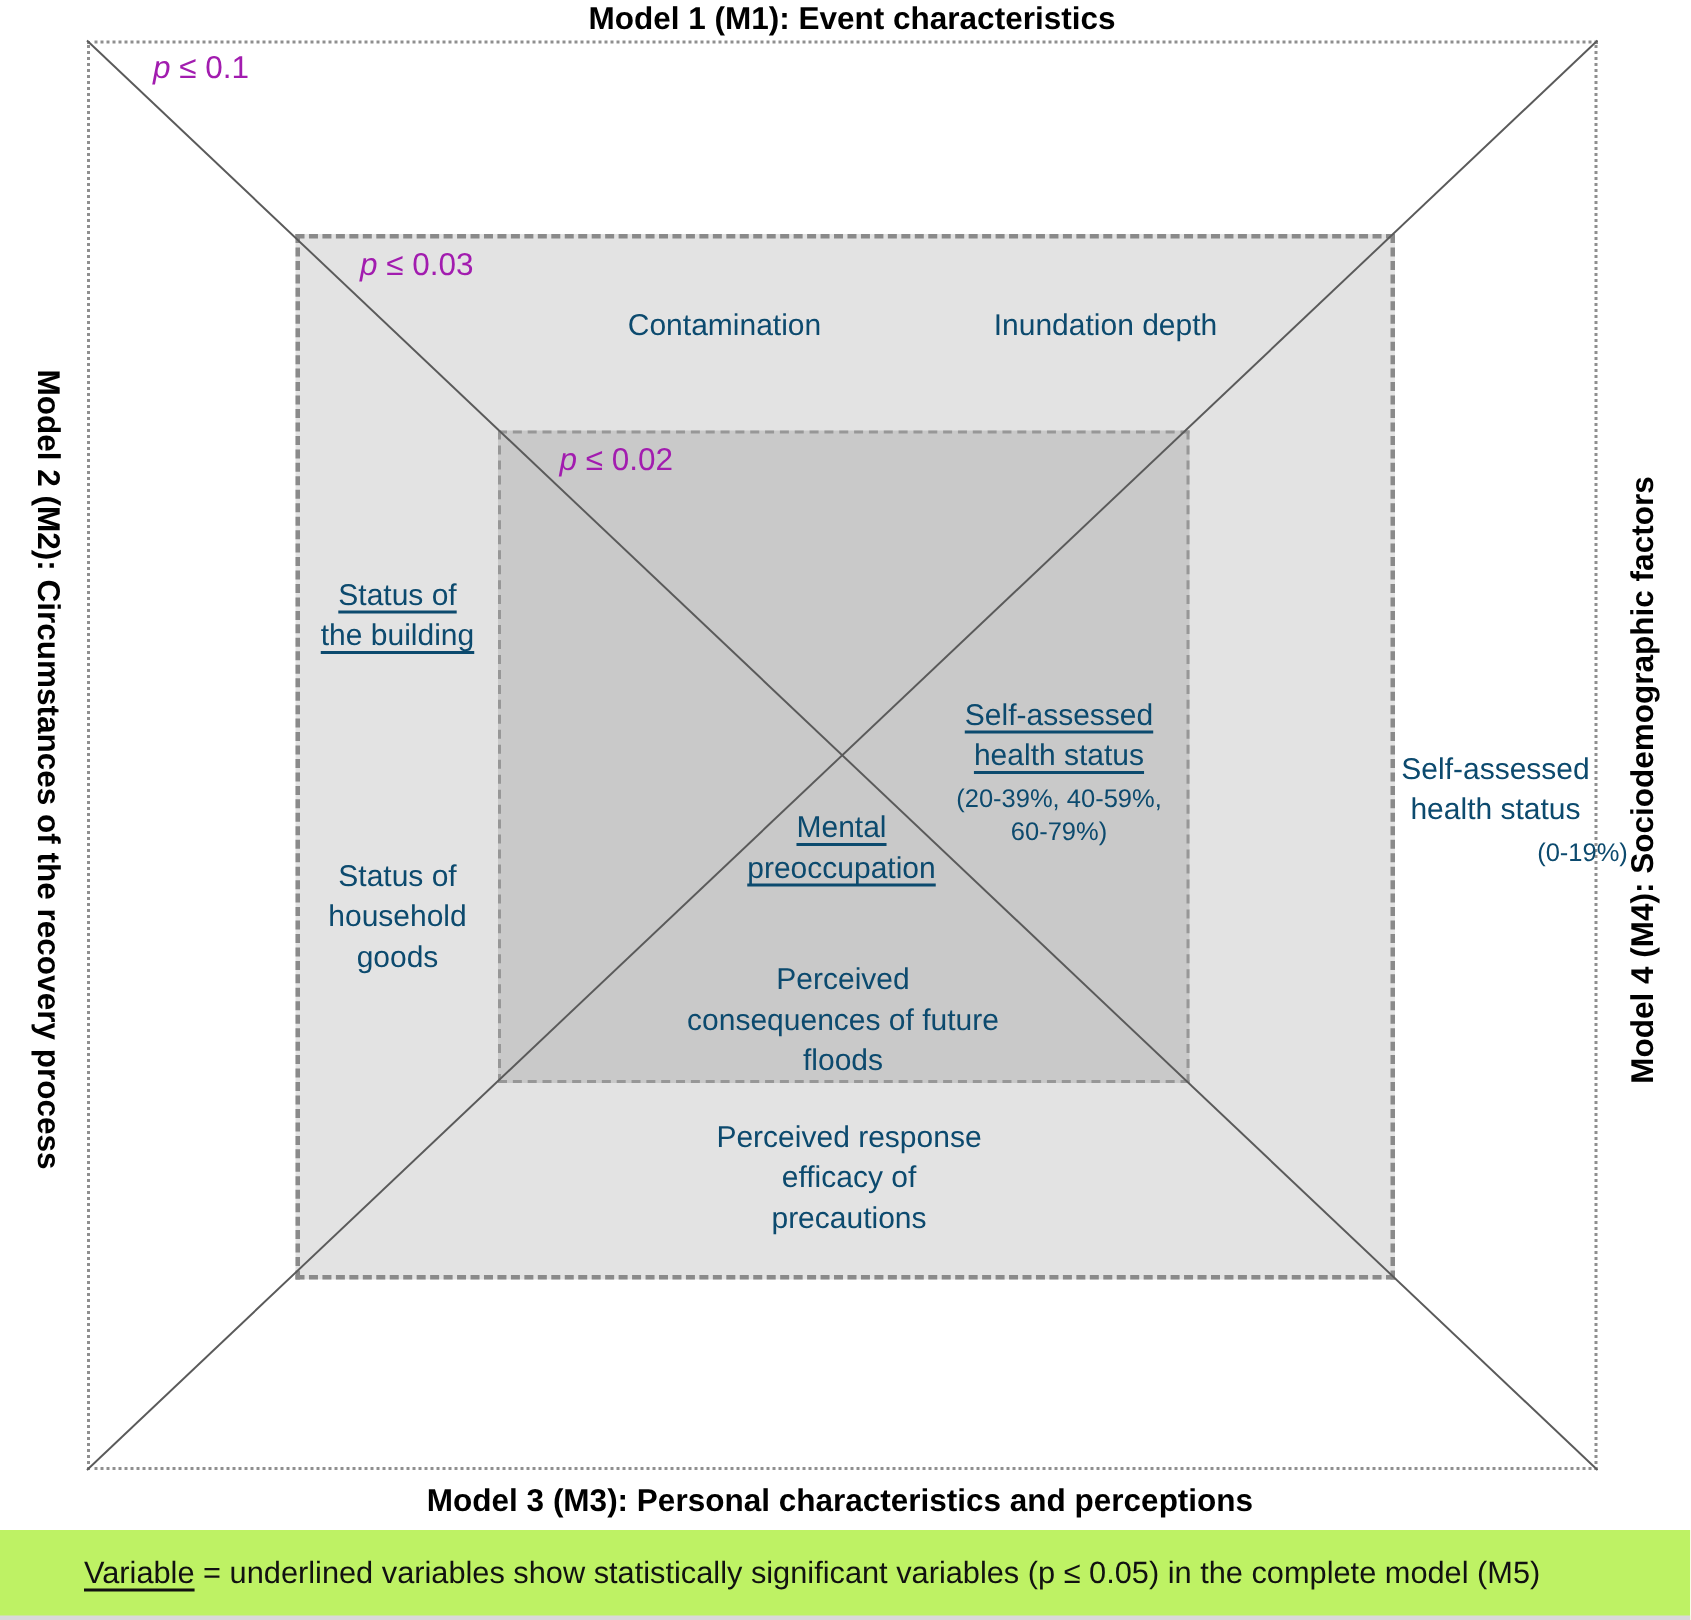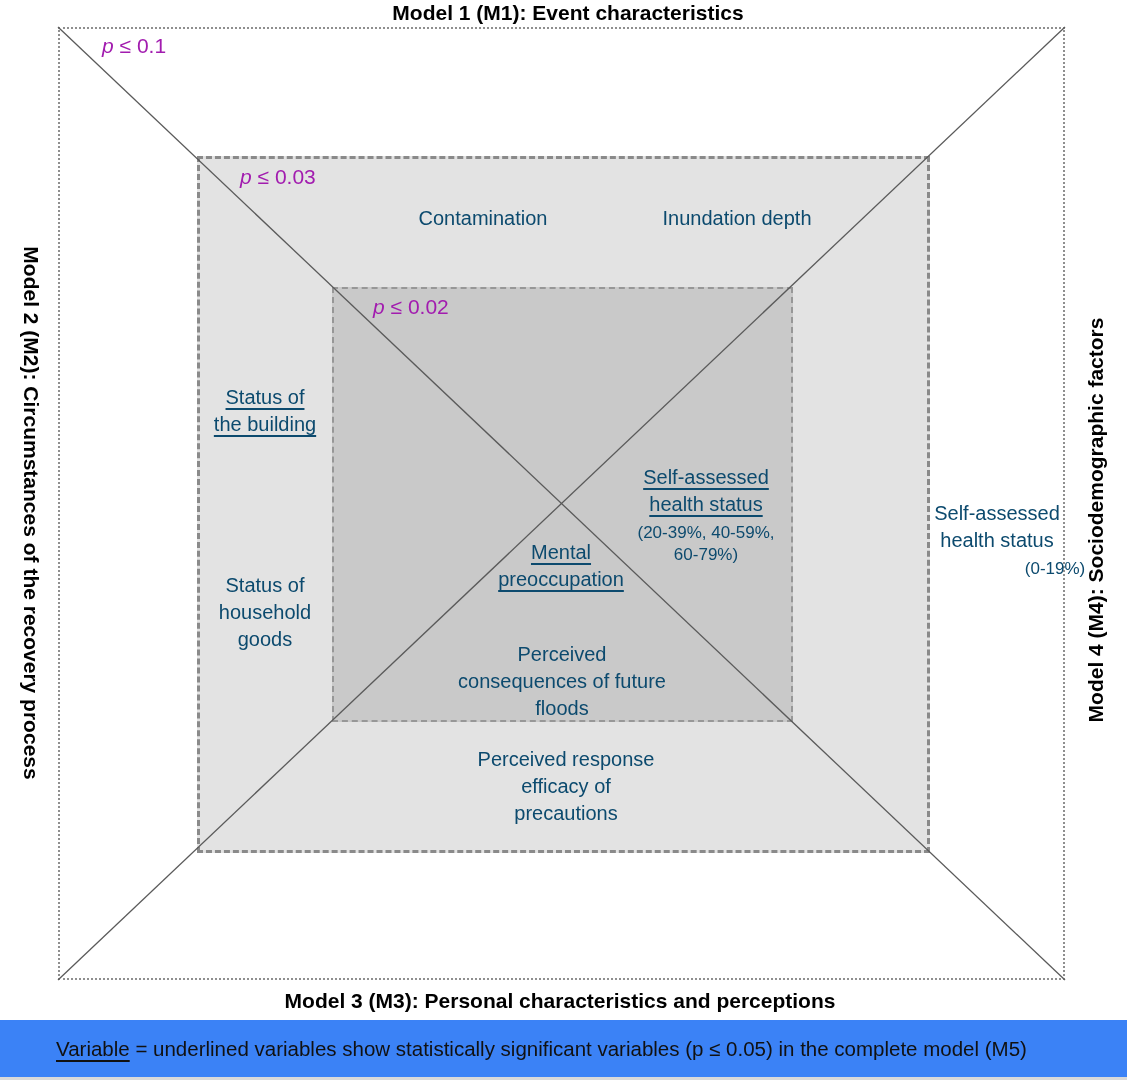--- a/index.html
+++ b/index.html
@@ -45,21 +45,21 @@
   }
   .var.small{font-size:17px;line-height:22px;}
   .u{
     text-decoration:underline;
     text-decoration-thickness:1.5px;
     text-underline-offset:4px;
   }
 
   .legend{
     position:absolute;left:0;top:1020px;width:1127px;height:60px;
-    background:#3b82f6;border-bottom:3px solid #d9d9d9;box-sizing:border-box;
+    background:#bef264;border-bottom:3px solid #d9d9d9;box-sizing:border-box;
     display:flex;align-items:center;
   }
   .legend-text{
     padding-left:56px;font-size:20.5px;color:#111;white-space:nowrap;
   }
 </style>
 </head>
 <body>
 
 <div class="canvas">

